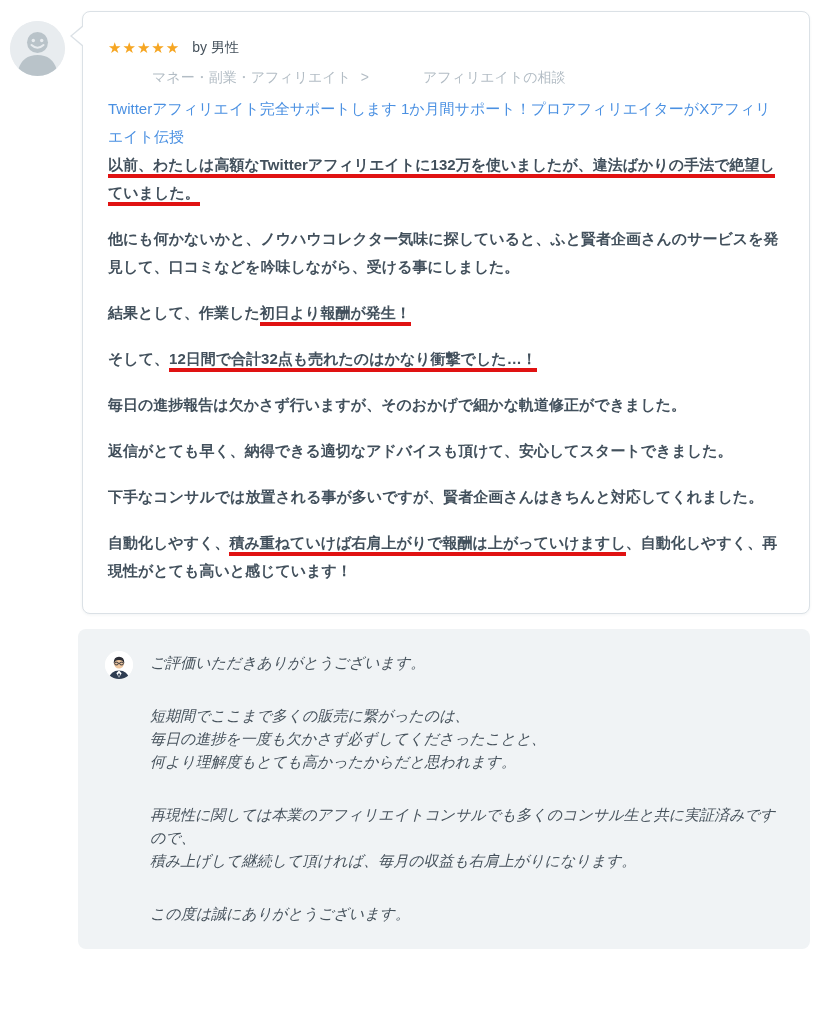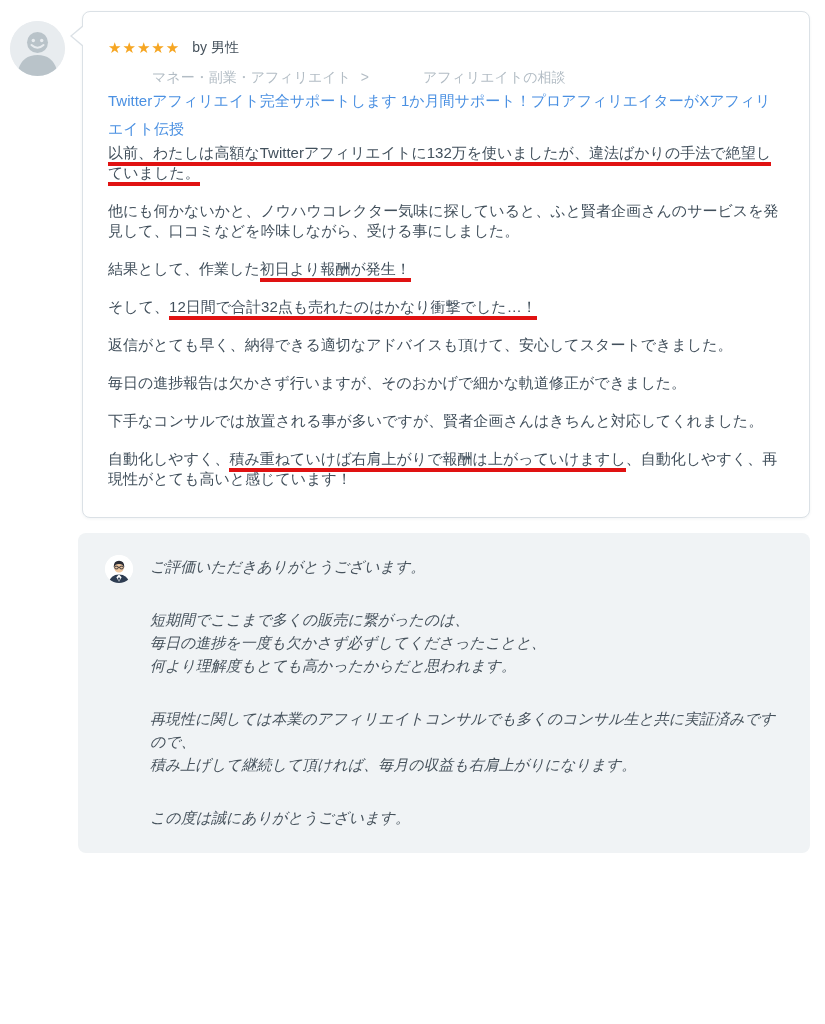--- a/index.html
+++ b/index.html
@@ -33,25 +33,25 @@
 
   .rating-row { display:flex; align-items:center; }
   .stars { color:#f6a623; font-size:15px; line-height:19px; letter-spacing:1px; }
   .byline { margin-left:12px; color:#46525c; font-size:14px; line-height:19px;text-align:center; }
 
   .breadcrumb { margin-top:11px; color:#b3bdc5; font-size:14px; line-height:19px; }
   .breadcrumb a { color:#b3bdc5; text-decoration:none; cursor:pointer;margin-left:44px; }
   .breadcrumb .sep { margin:0 6px; }
 
   .service-title {
-    display:block; margin-top:0; color:#4a90e2; font-size:15px;
+    display:block; margin-top:8px; color:#4a90e2; font-size:15px;
     line-height:28px; text-decoration:none; cursor:pointer;
   }
 
-  .review-body p { margin:0 0 18px 0; color:#42505c; font-size:15px; line-height:20px; }
+  .review-body p { margin:0 0 18px 0; color:#42505c; font-size:15px; line-height:28px;font-weight:bold; }
   .review-body p:first-child { margin-top:0; }
   .review-body p:last-child { margin-bottom:12px; }
   .review-body .hl { border-bottom:4px solid #e01212; padding-bottom:1px; }
 
   
   .reply-box {
     display:flex; align-items:flex-start; gap:17px;
     margin:15px 15px 14px 78px; background:#f0f3f5; border-radius:8px;
     padding:22px 24px 24px 27px;
   }
@@ -95,22 +95,22 @@
       <a>アフィリエイトの相談</a>
     </div>
 
     <a class="service-title">Twitterアフィリエイト完全サポートします 1か月間サポート！プロアフィリエイターがXアフィリエイト伝授</a>
 
     <div class="review-body" id="review-paragraphs">
         <p><span class="hl">以前、わたしは高額なTwitterアフィリエイトに132万を使いましたが、違法ばかりの手法で絶望していました。</span></p>
         <p><span>他にも何かないかと、ノウハウコレクター気味に探していると、ふと賢者企画さんのサービスを発見して、口コミなどを吟味しながら、受ける事にしました。</span></p>
         <p><span>結果として、作業した</span><span class="hl">初日より報酬が発生！</span></p>
         <p><span>そして、</span><span class="hl">12日間で合計32点も売れたのはかなり衝撃でした…！</span></p>
+        <p><span>毎日の進捗報告は欠かさず行いますが、そのおかげで細かな軌道修正ができました。</span></p>
         <p><span>返信がとても早く、納得できる適切なアドバイスも頂けて、安心してスタートできました。</span></p>
-        <p><span>毎日の進捗報告は欠かさず行いますが、そのおかげで細かな軌道修正ができました。</span></p>
         <p><span>下手なコンサルでは放置される事が多いですが、賢者企画さんはきちんと対応してくれました。</span></p>
         <p><span>自動化しやすく、</span><span class="hl">積み重ねていけば右肩上がりで報酬は上がっていけますし</span><span>、自動化しやすく、再現性がとても高いと感じています！</span></p>
       </div>
   </div>
 
   <div class="reply-box">
     <div class="reply-avatar">
       <span>
         <svg viewBox="0 0 28 28" xmlns="http://www.w3.org/2000/svg">
           <circle cx="14" cy="14" r="14" fill="#ffffff"></circle>

